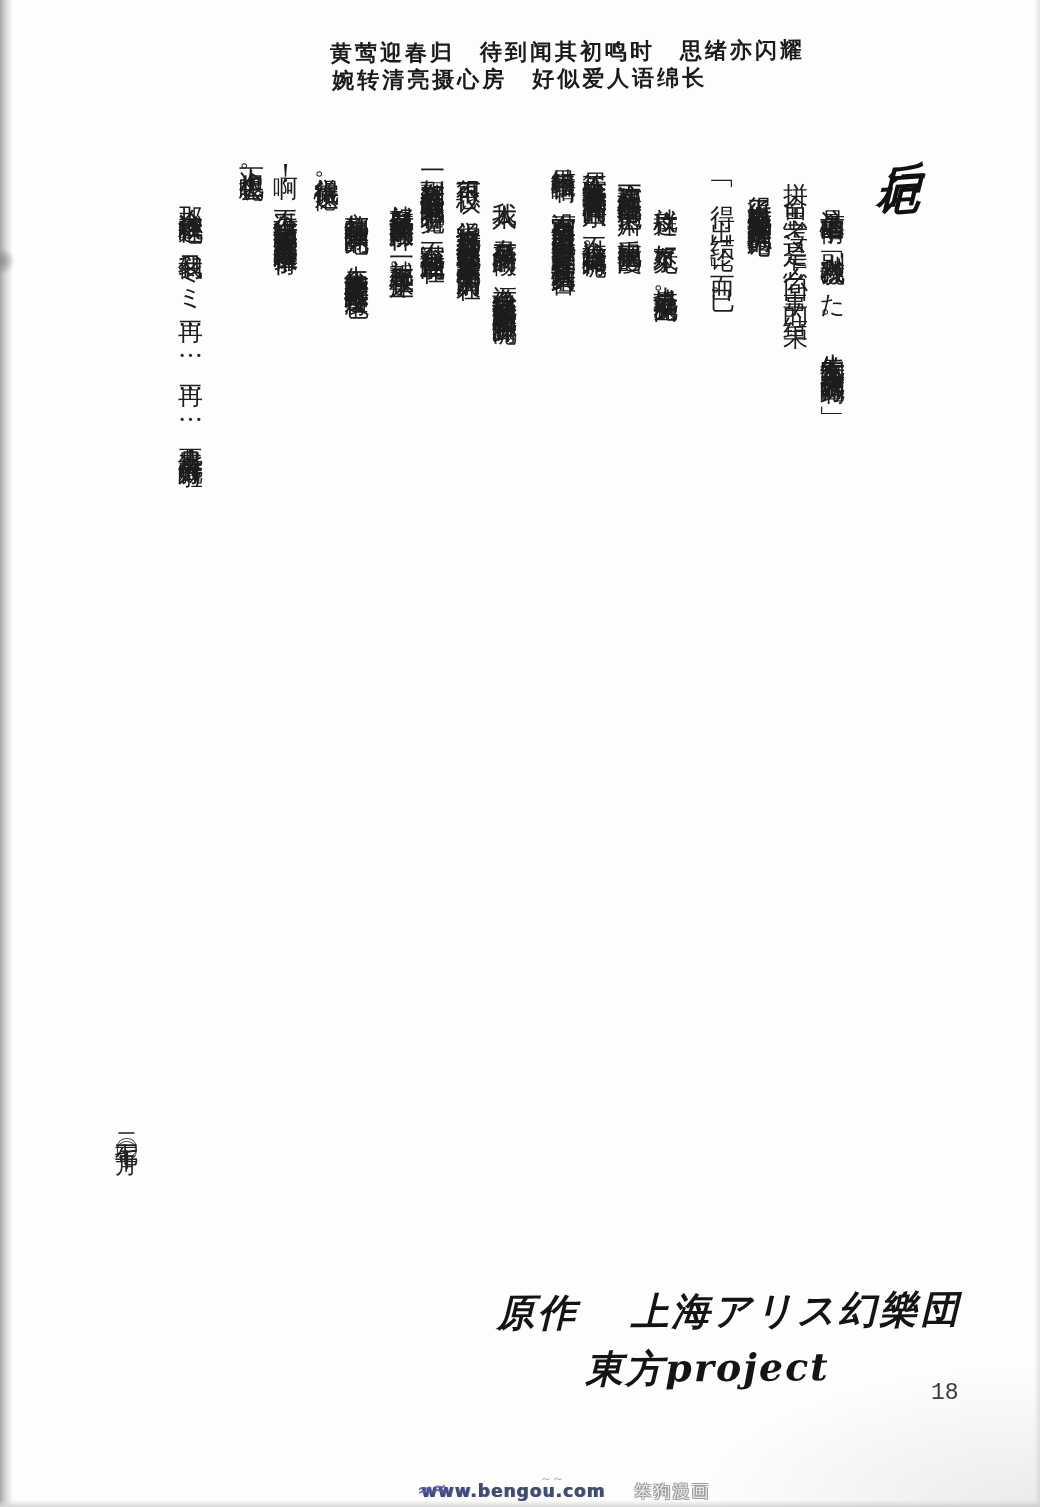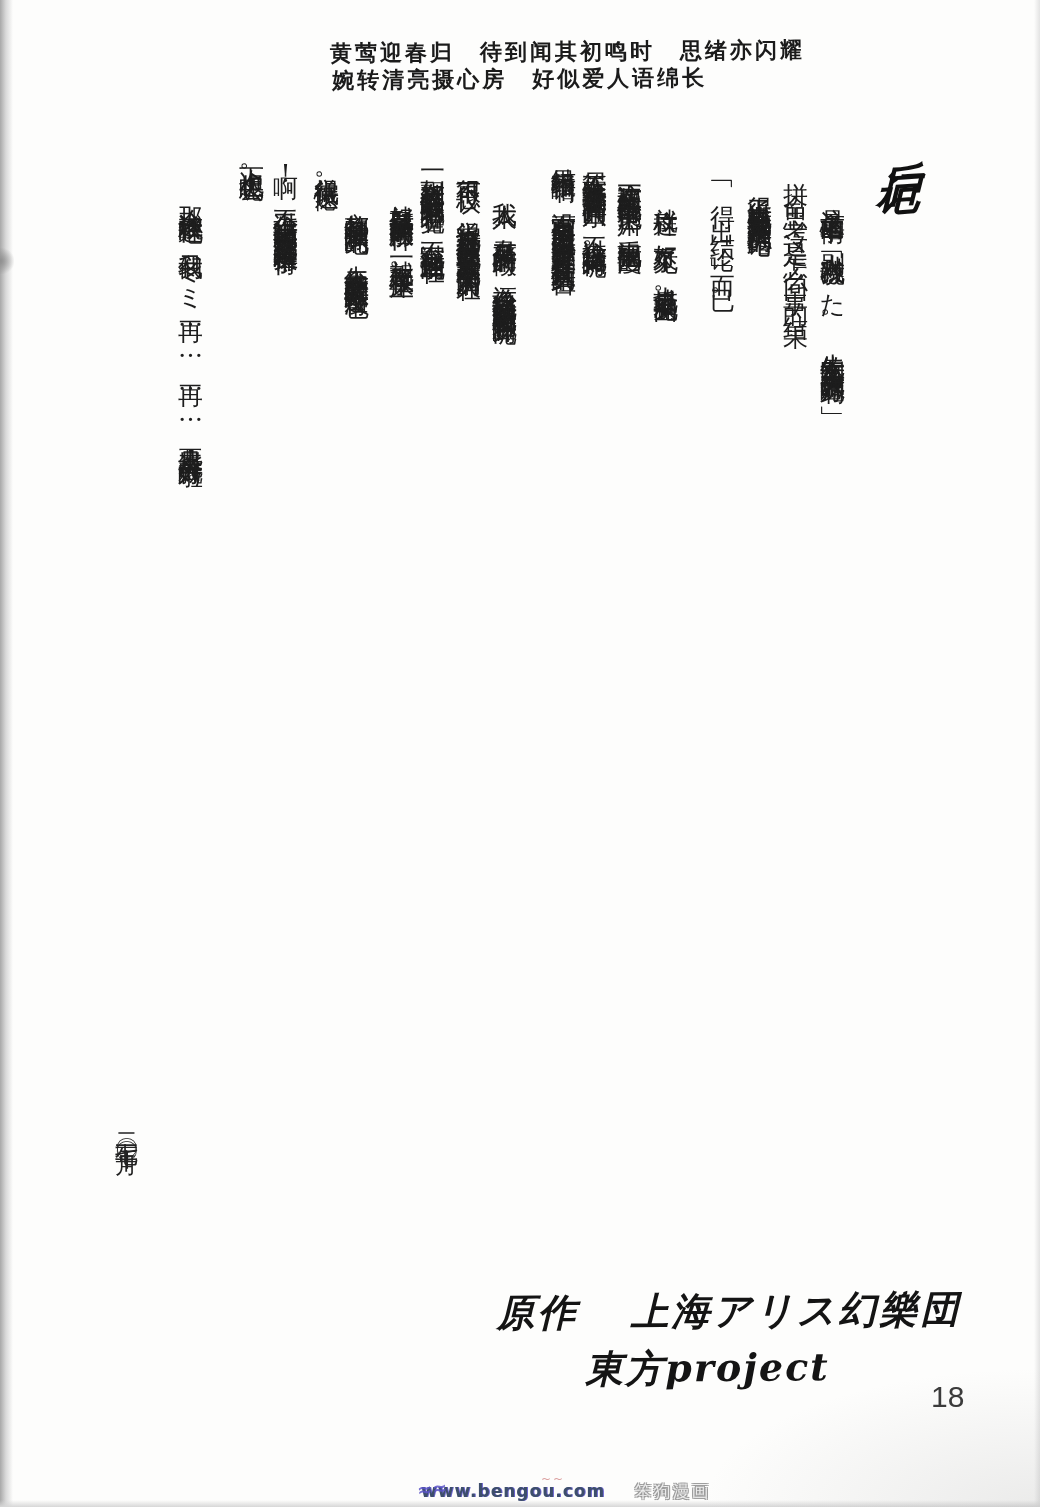--- a/index.html
+++ b/index.html
@@ -56,22 +56,22 @@
   .date{position:absolute;left:112px;top:1116px;writing-mode:vertical-rl;
     text-orientation:upright;font-size:23px;letter-spacing:3px;color:#222;}
 
   
   .credits{position:absolute;left:497px;top:1286px;font-weight:bold;
     font-style:italic;color:#141414;transform:rotate(-.5deg);}
   .credits .line1{font-size:38px;letter-spacing:3px;}
   .credits .line1 .gap{display:inline-block;width:52px;}
   .credits .line2{font-size:38px;margin-left:88px;margin-top:6px;letter-spacing:2px;}
 
-  .pagenum{position:absolute;left:931px;top:1380px;font-size:30px;color:#3b3b3b;
-    font-family:Liberation Sans, sans-serif;}
+  .pagenum{position:absolute;left:931px;top:1380px;font-size:23px;color:#3b3b3b;
+    font-family:Liberation Mono, monospace;}
 
   
   .watermark{position:absolute;left:421px;top:1480px;height:24px;
     font-family:"DejaVu Sans","Liberation Sans",sans-serif;font-size:17px;
     white-space:nowrap;}
   .wm-scribble{color:#5b54c8;font-style:italic;font-weight:bold;opacity:.85;
     position:absolute;left:-4px;top:-2px;font-size:18px;transform:rotate(-6deg);}
   .wm-scribble-red{color:#c05656;opacity:.55;position:absolute;left:120px;top:-8px;
     font-size:12px;letter-spacing:2px;}
   .wm-url{font-weight:bold;color:#3d4e6b;text-shadow:1px 0 0 #6a63d0;letter-spacing:1px;}

